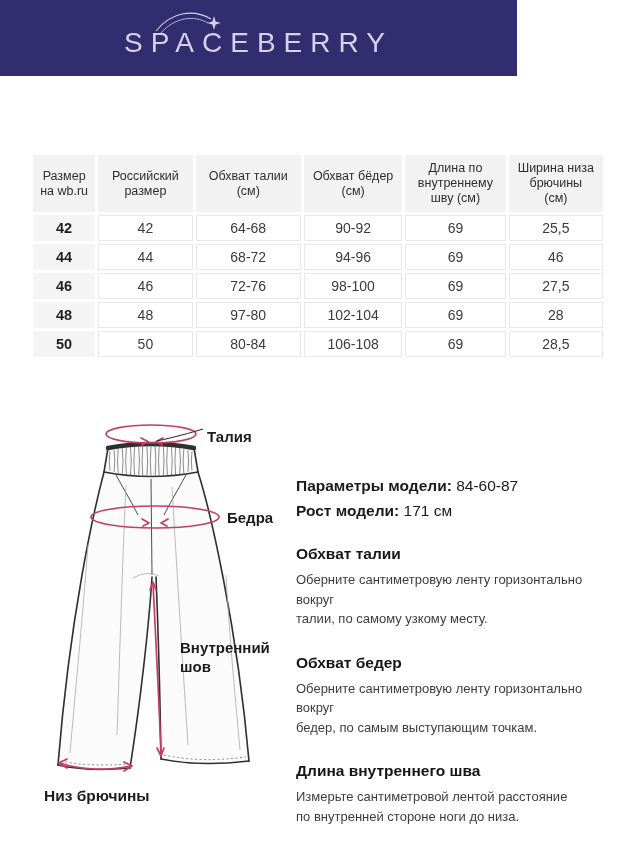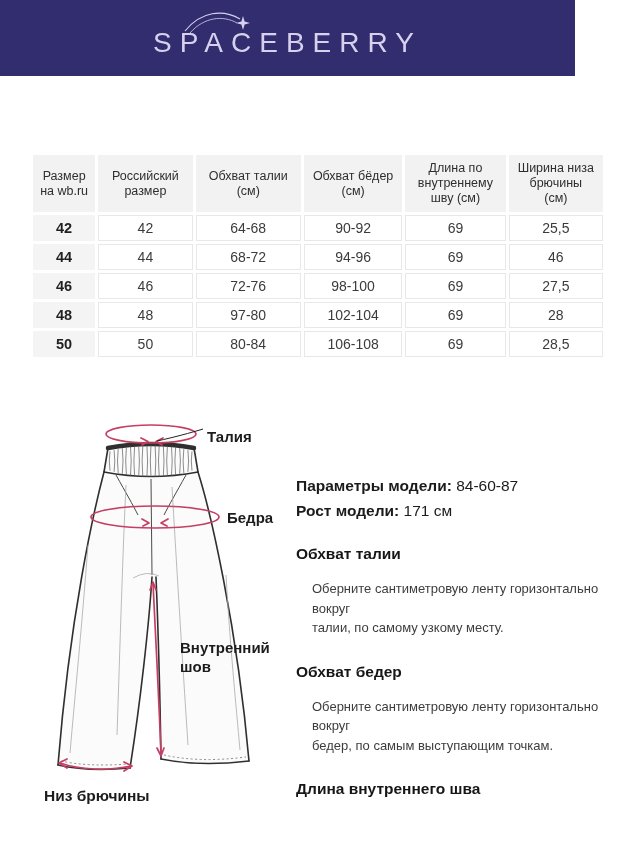--- a/index.html
+++ b/index.html
@@ -2,21 +2,21 @@
 <html><head>
 <meta charset="utf-8">
 <style>
   html,body{margin:0;padding:0;background:#ffffff;}
   .page{
     position:relative;width:636px;height:848px;background:#ffffff;overflow:hidden;
     font-family:"Liberation Sans", sans-serif;color:#1c1c1c;
   }
   
   .banner{
-    position:absolute;left:0;top:0;width:575px;height:76px;background:#312d6e;
+    position:absolute;left:0;top:0;width:517px;height:76px;background:#312d6e;
     display:flex;align-items:center;justify-content:center;
   }
   .logo-wrap{position:relative;}
   .logo-text{
     font-size:28px;letter-spacing:8px;color:#d7d1ee;font-weight:400;line-height:1;
     padding-top:10px;display:inline-block;
   }
   .logo-star{position:absolute;left:30px;top:-12px;width:70px;height:30px;}
   
   .size-table{
@@ -39,21 +39,21 @@
   .diagram svg{display:block;}
   .diag-label{font-size:15px;font-weight:600;fill:#1c1c1c;}
   
   .model-info{position:absolute;left:296px;top:441px;width:320px;margin-top:32px;}
   .mi-row{font-size:15.5px;line-height:25px;color:#1b1b1b;}
   .mi-label{font-weight:700;}
   .mi-value{font-weight:400;}
   .guide{position:absolute;left:296px;top:545px;width:320px;}
   .guide-section{margin-bottom:25px;}
   .guide-title{font-size:15.5px;font-weight:700;color:#161616;margin:0 0 7px 0;}
-  .guide-text{font-size:13px;line-height:19.5px;color:#3d3d3d;margin:16px;white-space:pre-line;}
+  .guide-text{font-size:13px;line-height:19.5px;color:#3d3d3d;margin:0;white-space:pre-line;}
 </style>
 </head>
 <body>
 
 <div class="page">
 
   <div class="banner">
     <div class="logo-wrap">
       <svg class="logo-star" viewBox="0 0 70 30" aria-hidden="true">
         <path d="M2,24 C18,4 40,2 57,12" fill="none" stroke="#d7d1ee" stroke-width="1.1"></path>
@@ -234,16 +234,18 @@
         <p class="guide-text">Оберните сантиметровую ленту горизонтально вокруг
 талии, по самому узкому месту.</p>
       </div>
       <div class="guide-section">
         <h3 class="guide-title">Обхват бедер</h3>
         <p class="guide-text">Оберните сантиметровую ленту горизонтально вокруг
 бедер, по самым выступающим точкам.</p>
       </div>
       <div class="guide-section">
         <h3 class="guide-title">Длина внутреннего шва</h3>
+        <p class="guide-text">Измерьте сантиметровой лентой расстояние
+по внутренней стороне ноги до низа.</p>
       </div>
     </div>
 
 </div>
 
 </body></html>

